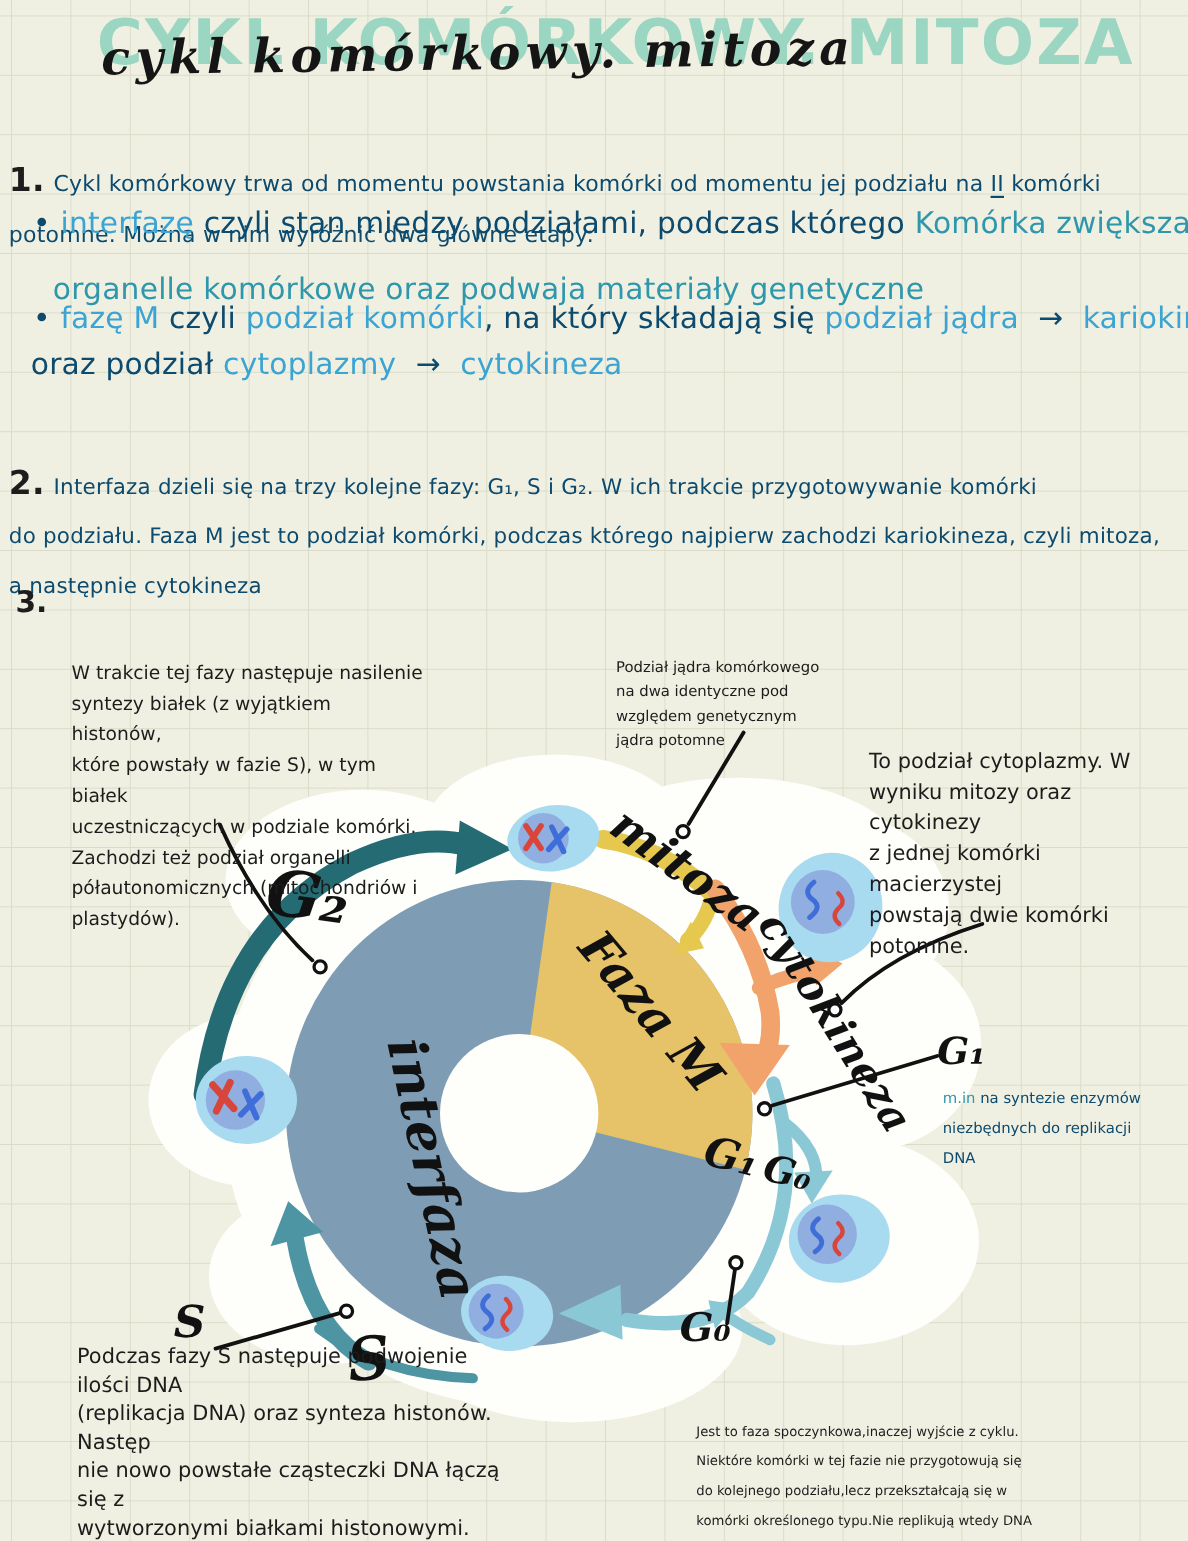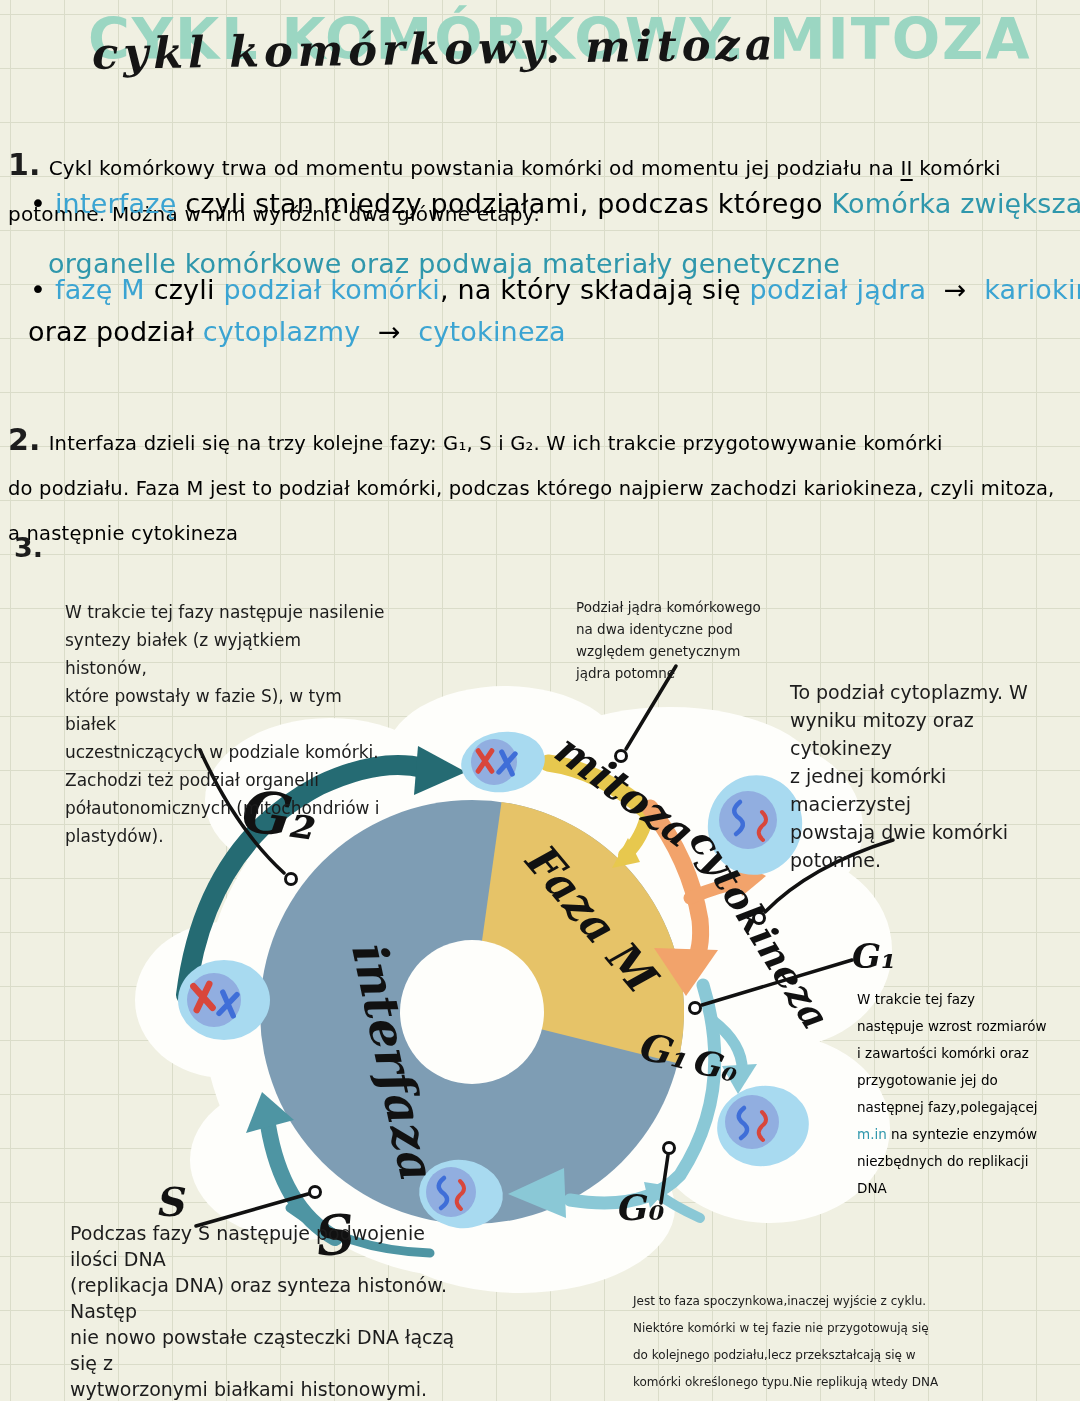--- a/index.html
+++ b/index.html
@@ -22,28 +22,28 @@
   }
   .title-black{
     left:92px;top:24px;font-size:43px;letter-spacing:5px;
     font-family:"DejaVu Serif",serif;font-style:italic;font-weight:bold;
     color:#151515;transform:rotate(-0.8deg);white-space:nowrap;
   }
   
   .para{white-space:pre-line;line-height:46px;font-size:20px;font-weight:500;letter-spacing:.2px;}
   .pnum{font-size:30px;font-weight:700;margin-right:8px;}
   .bullet-line{white-space:pre;font-size:27px;font-weight:500;letter-spacing:.2px;text-align:center;}
-  .run.black{color:#000000}
+  .run.black{color:#0c4a6e}
   .run.teal{color:#2f97ac}
   .run.blue{color:#3ba4d2}
   .run.underline{text-decoration:underline;text-underline-offset:4px}
   
   .note{white-space:pre-line;color:#1c1c1c;font-weight:500;}
   .note-g2{left:65px;top:598px;width:320px;font-size:17px;line-height:28px;}
-  .note-mitoza{left:576px;top:596px;width:210px;font-size:13.5px;line-height:22px;}
+  .note-mitoza{left:560px;top:596px;width:210px;font-size:13.5px;line-height:22px;}
   .note-cyto{left:790px;top:678px;width:255px;font-size:19px;line-height:28px;}
   .note-g1{left:857px;top:986px;width:200px;font-size:13.5px;line-height:27px;}
   .note-s{left:70px;top:1220px;width:405px;font-size:19px;line-height:26px;}
   .note-g0{left:613px;top:1288px;width:435px;font-size:12px;line-height:27px;margin-left:20px;}
   
   .cursive{font-family:"DejaVu Serif",serif;font-style:italic;font-weight:bold;color:#111;}
   .head-g1{left:852px;top:936px;font-size:34px;}
   .head-s{left:158px;top:1178px;font-size:40px;}
   .head-g0{left:618px;top:1186px;font-size:36px;}
   .num3{left:14px;top:532px;font-size:27px;font-weight:700;}
@@ -194,26 +194,21 @@
 na dwa identyczne pod
 względem genetycznym
 jądra potomne</div>
 <div class="abs note note-cyto">To podział cytoplazmy. W
 wyniku mitozy oraz cytokinezy
 z jednej komórki macierzystej
 powstają dwie komórki
 potomne.</div>
 
 <div class="abs cursive head-g1">G₁</div>
-<div class="abs note note-g1"><span class="run black">W trakcie tej fazy
-następuje wzrost rozmiarów
-i zawartości komórki oraz
-przygotowanie jej do
-następnej fazy,polegającej
-</span><span class="run teal">m.in</span><span class="run black"> na syntezie enzymów
+<div class="abs note note-g1"><span class="run teal">m.in</span><span class="run black"> na syntezie enzymów
 niezbędnych do replikacji
 DNA</span></div>
 
 <div class="abs cursive head-s">S</div>
 <div class="abs note note-s">Podczas fazy S następuje podwojenie ilości DNA
 (replikacja DNA) oraz synteza histonów. Następ
 nie nowo powstałe cząsteczki DNA łączą się z
 wytworzonymi białkami histonowymi. Dzięki tym
 procesom każda komórka potomna otrzyma
 material genetyczny identyczny z komórką

